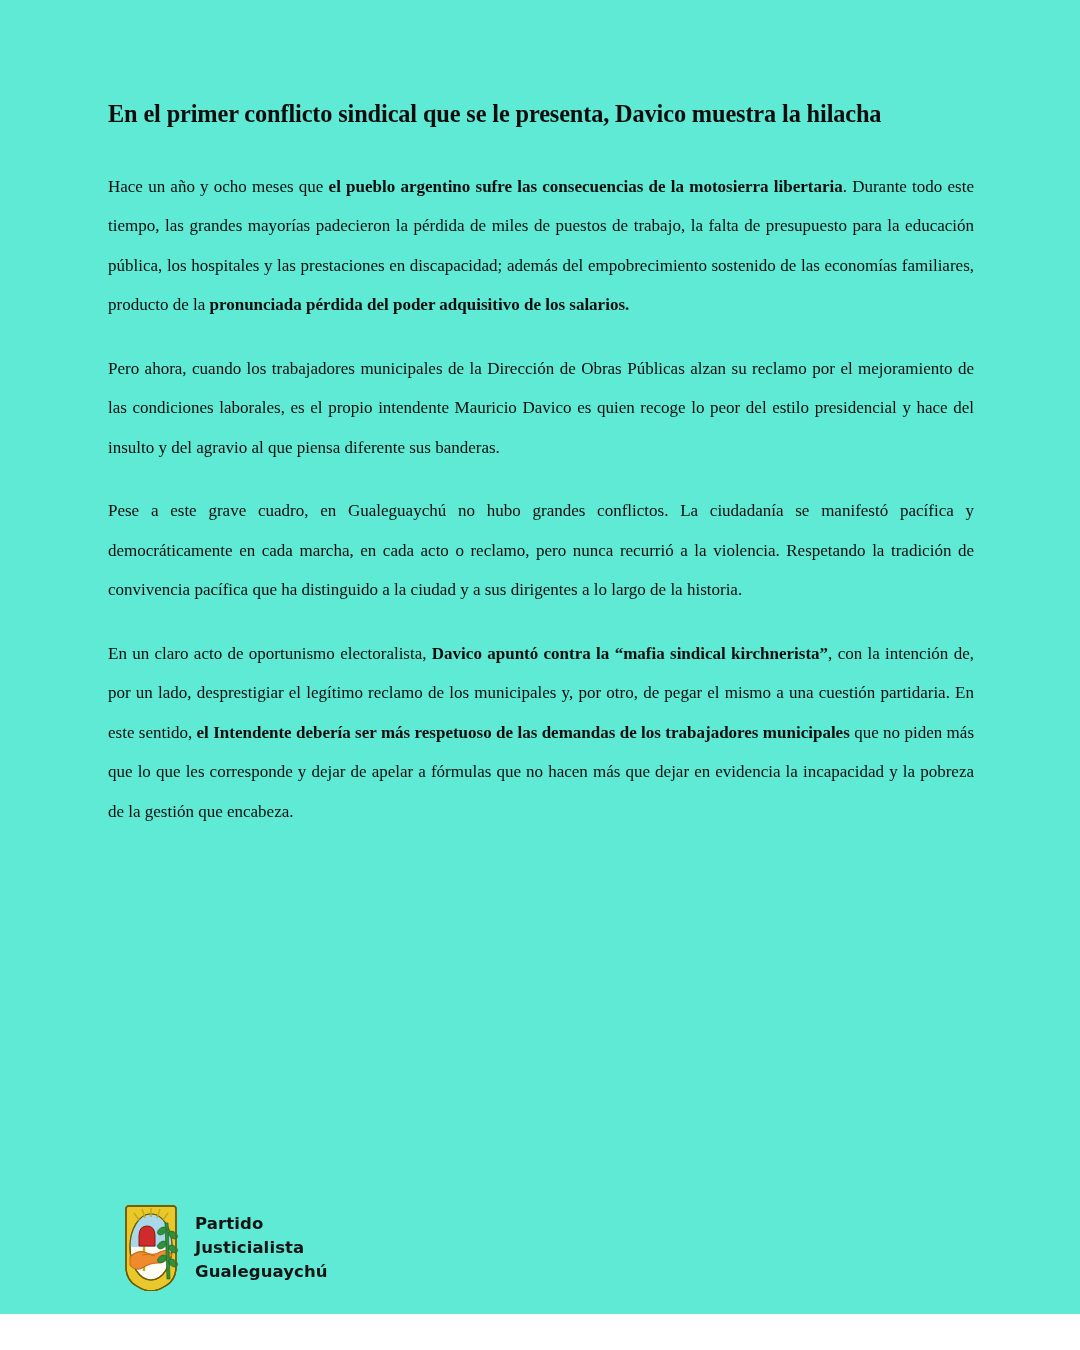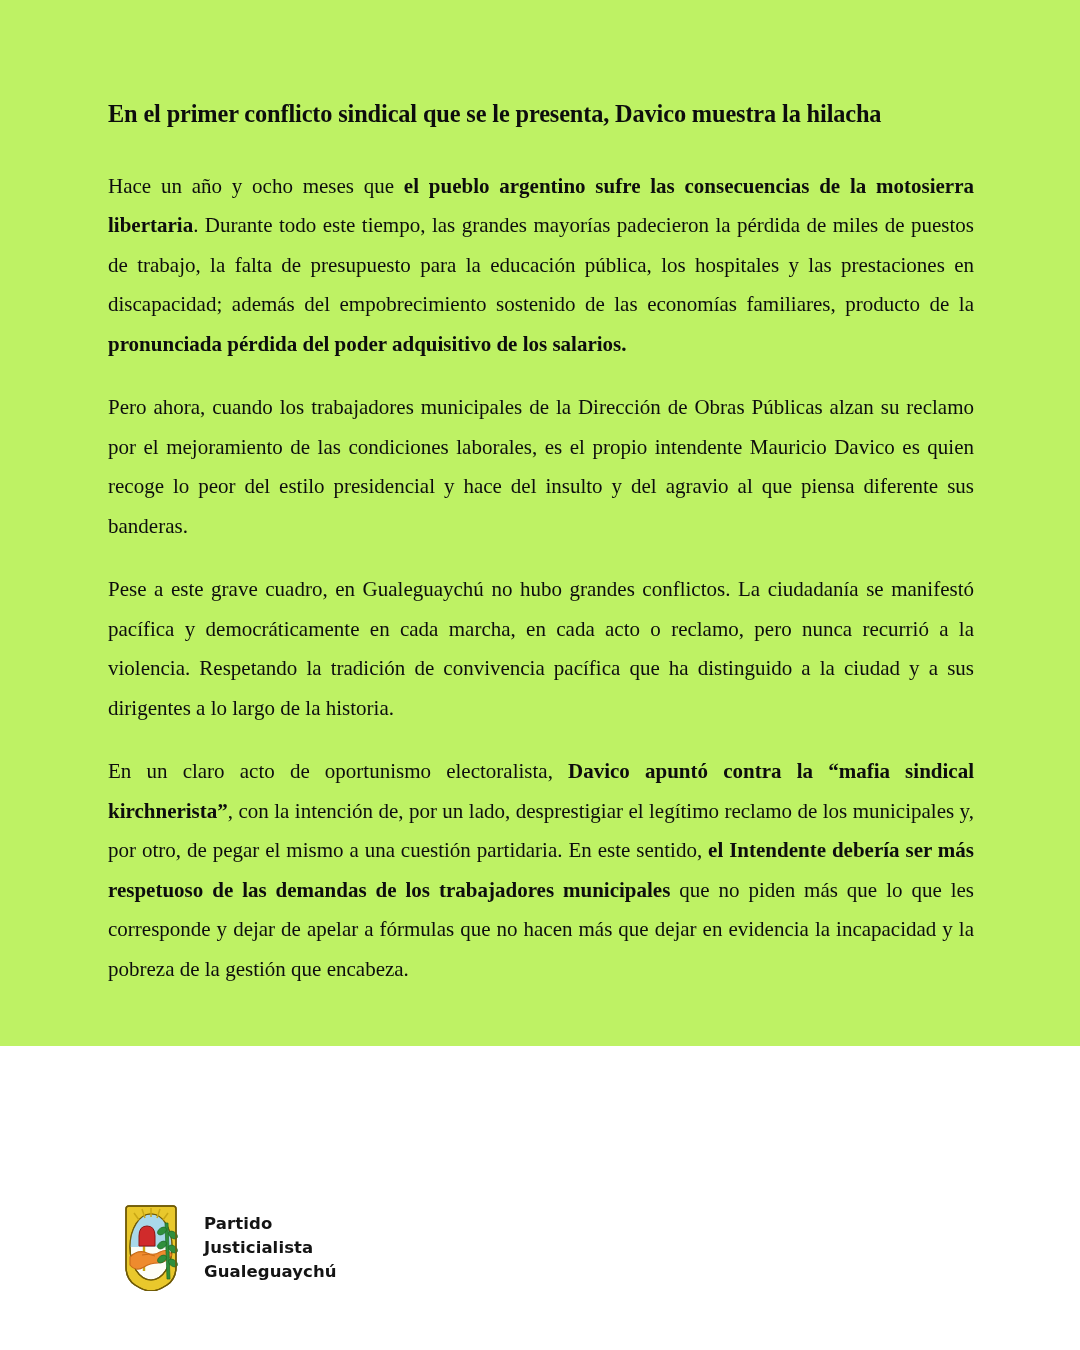--- a/index.html
+++ b/index.html
@@ -16,22 +16,22 @@
     font-family: "Liberation Serif", "DejaVu Serif", serif;
     color: #0d0d0d;
     -webkit-font-smoothing: antialiased;
   }
 
   .page {
     position: absolute;
     left: 0;
     top: 0;
     width: 1080px;
-    height: 1046px;
-    background: #bef264;
+    height: 1314px;
+    background: #5eead4;
     text-decoration: underline;
   }
 
   .content {
     position: absolute;
     left: 108px;
     top: 98px;
     width: 866px;
   }
 
@@ -40,41 +40,41 @@
     font-weight: bold;
     line-height: 1.28;
     letter-spacing: -0.15px;
     margin: 0 0 36px 0;
     text-align: left;
     transform: scaleX(0.955);
     transform-origin: left center;
   }
 
   .para {
-    font-size: 21px;
+    font-size: 17px;
     line-height: 39.5px;
     text-align: justify;
     text-justify: inter-word;
     margin: 0 0 24px 0;
     hyphens: none;
   }
   .para:last-of-type { margin-bottom: 0; }
 
   .para b, .doc-title b {
     font-weight: bold;
   }
 
   
   .logo-block {
     position: absolute;
     left: 120px;
     top: 1205px;
     display: flex;
     align-items: center;
-    gap: 22px;
+    gap: 13px;
     justify-content: center;
   }
 
   .crest {
     width: 62px;
     height: 86px;
     display: block;
     flex: 0 0 auto;
   }
 

